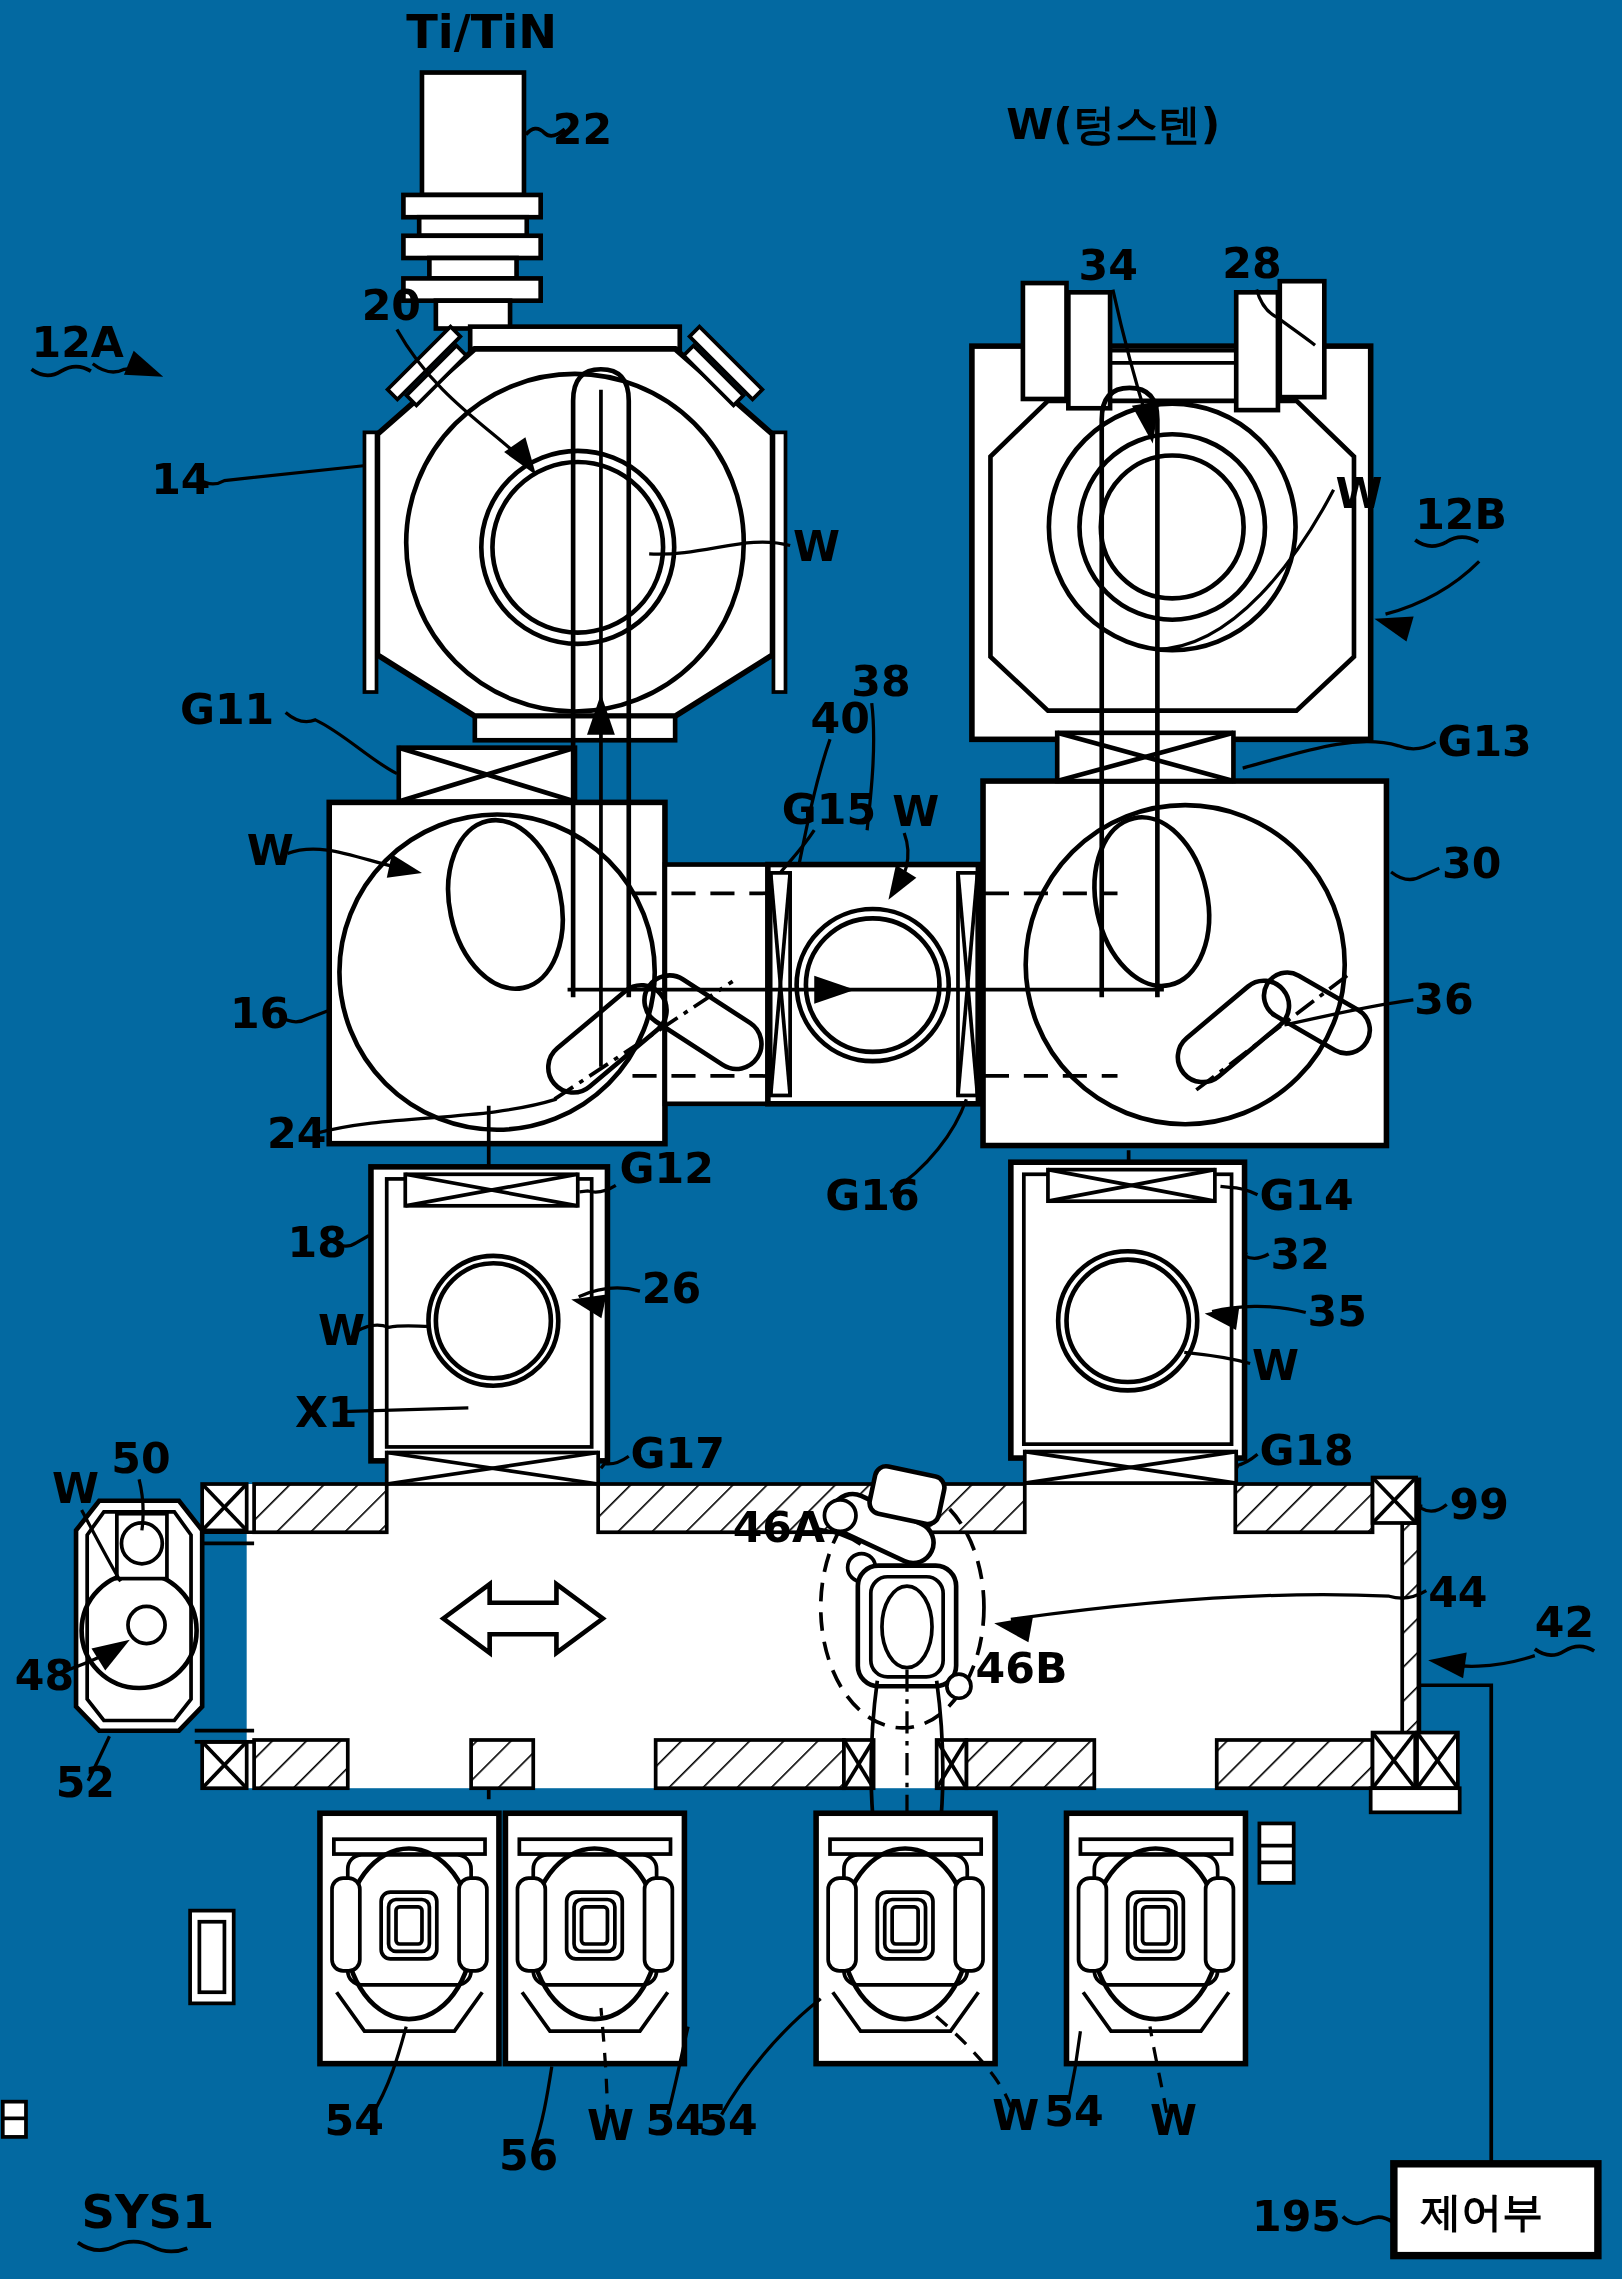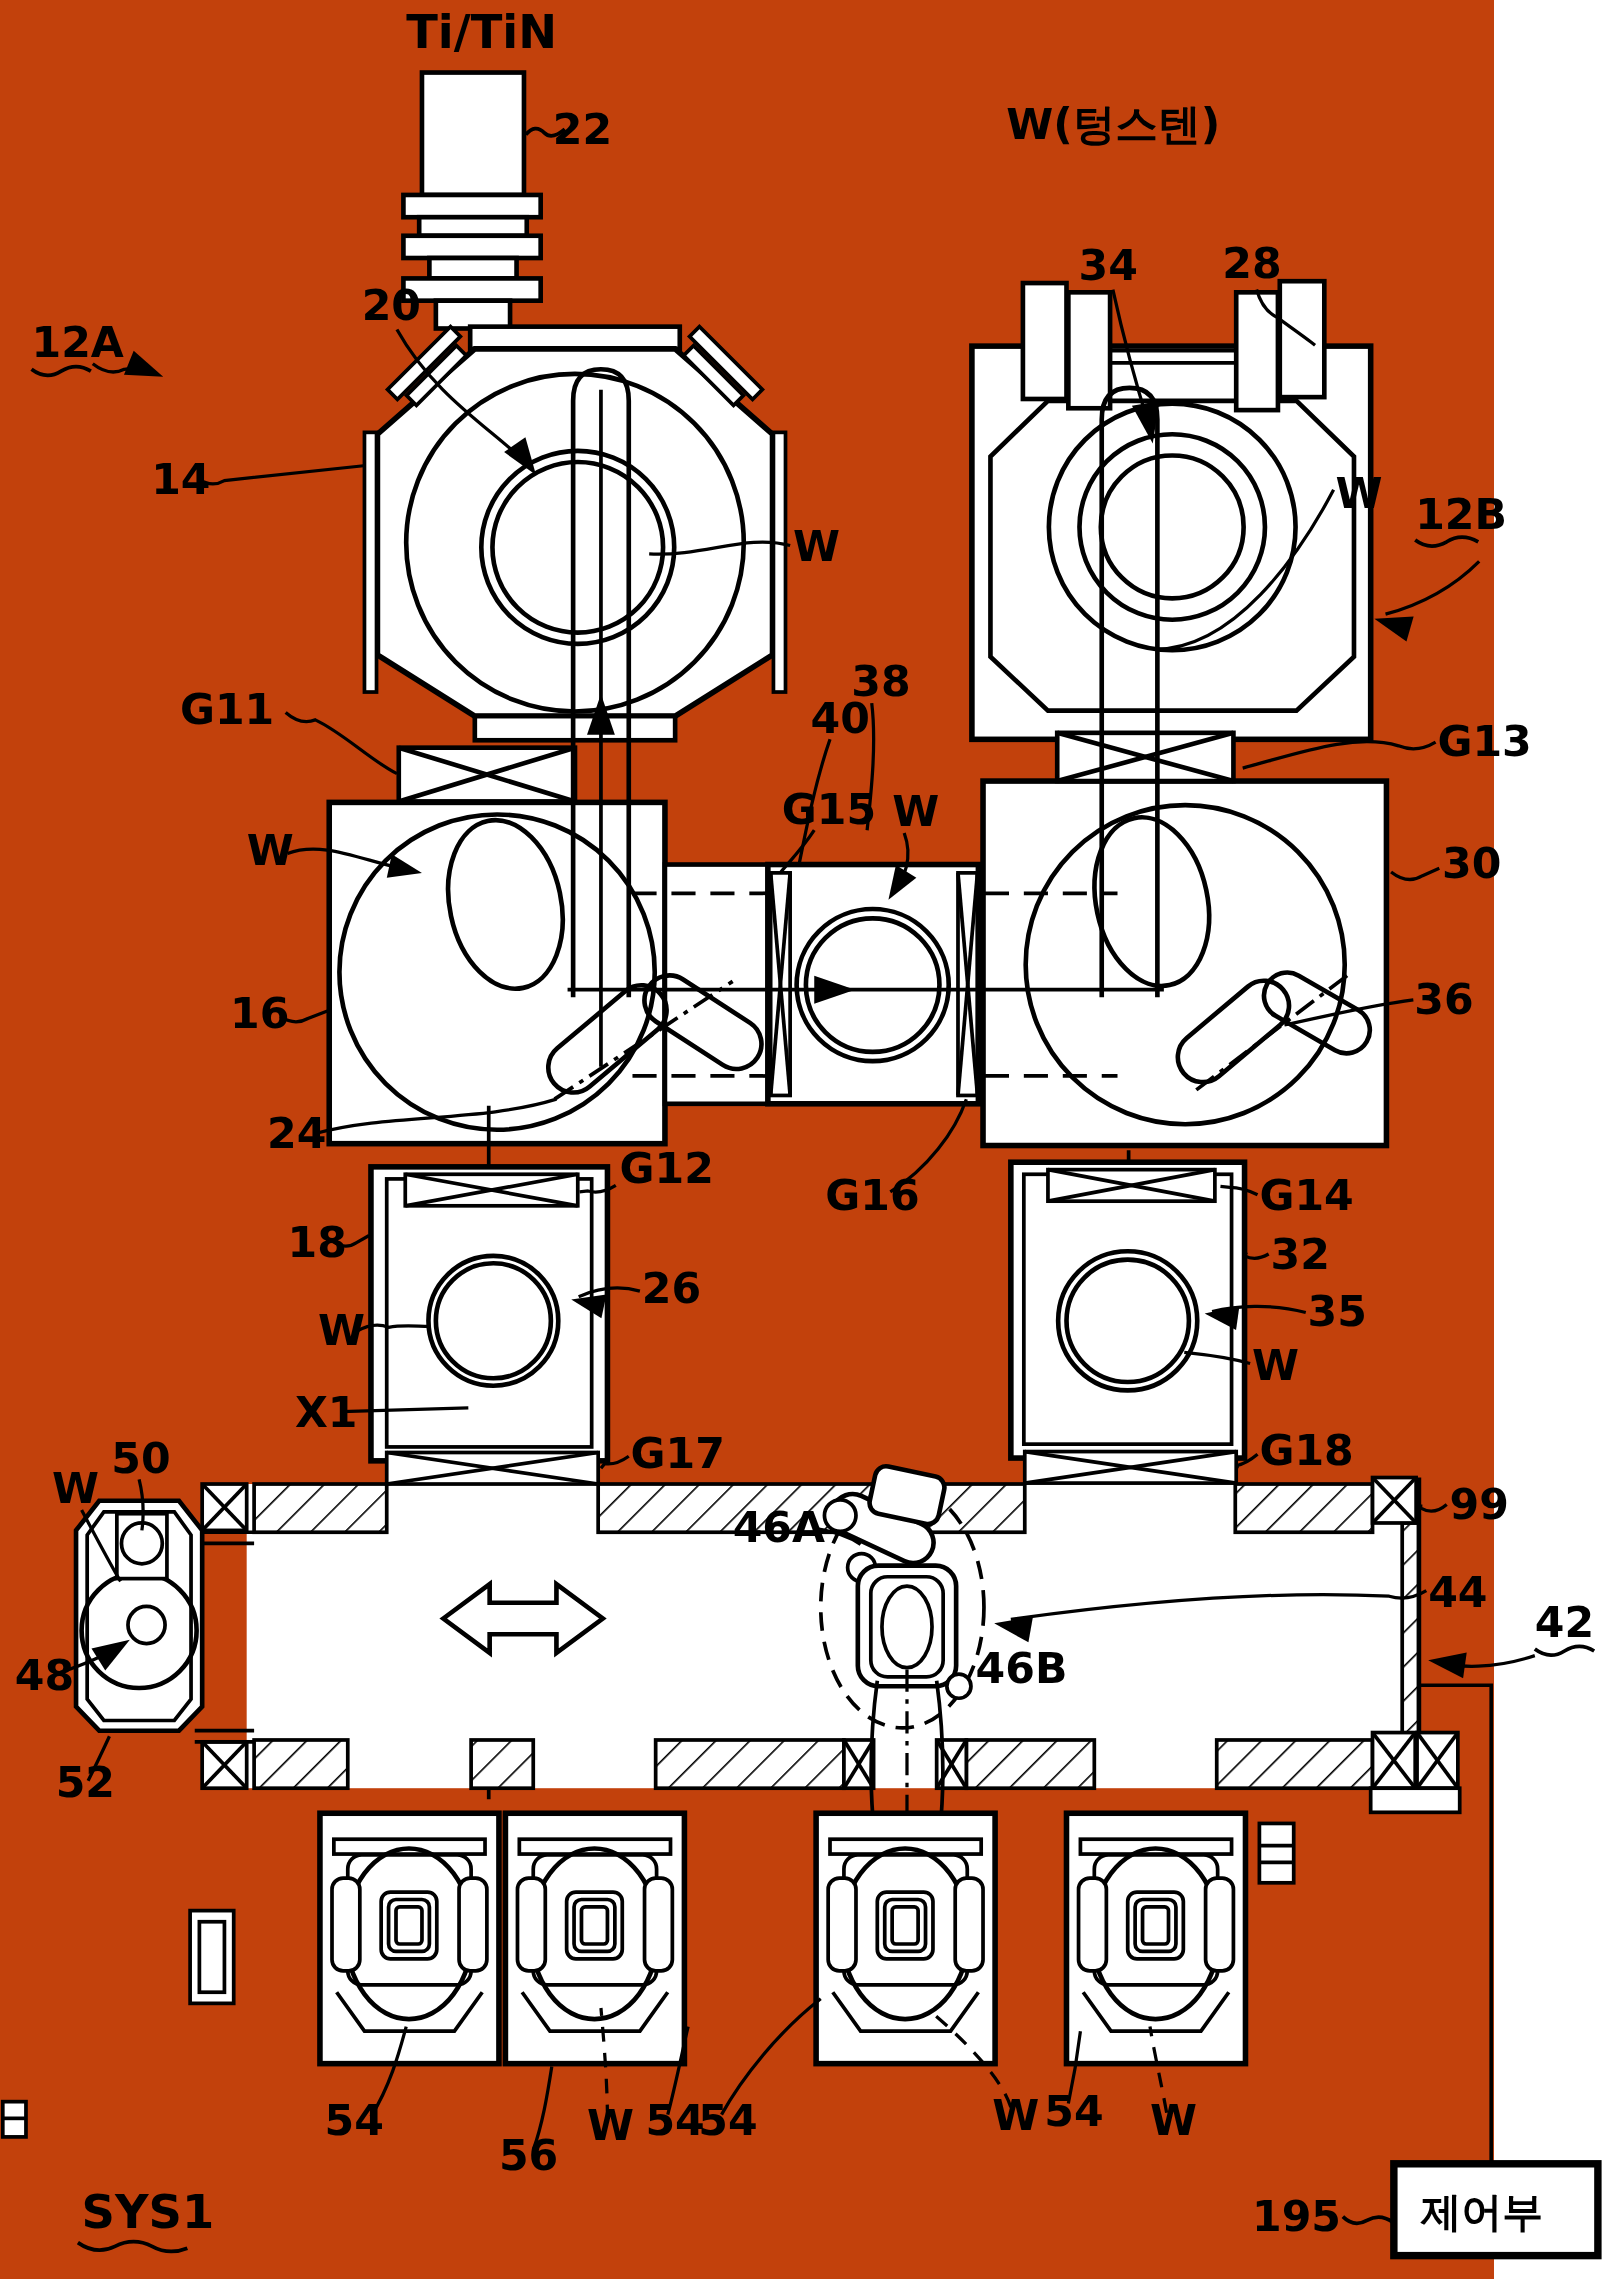--- a/index.html
+++ b/index.html
@@ -1,16 +1,16 @@
 <!DOCTYPE html>
 <html style="font-size:15px"><head>
 <meta charset="utf-8">
 <style>
   html,body{margin:0;padding:0;background:#ffffff;}
-  .figure-page{width:1494px;height:2279px;background:#c2410c;position:relative;
+  .figure-page{width:1622px;height:2279px;background:#0369a1;position:relative;
     font-family:"DejaVu Sans","Liberation Sans",sans-serif;text-decoration:underline;}
   svg{display:block}
   text{font-family:"DejaVu Sans","Liberation Sans",sans-serif;font-weight:600;fill:#000;}
   .t46{font-size:46px;}
   .t50{font-size:50px;}
   .t44{font-size:44px;}
 </style>
 </head>
 <body>
 

